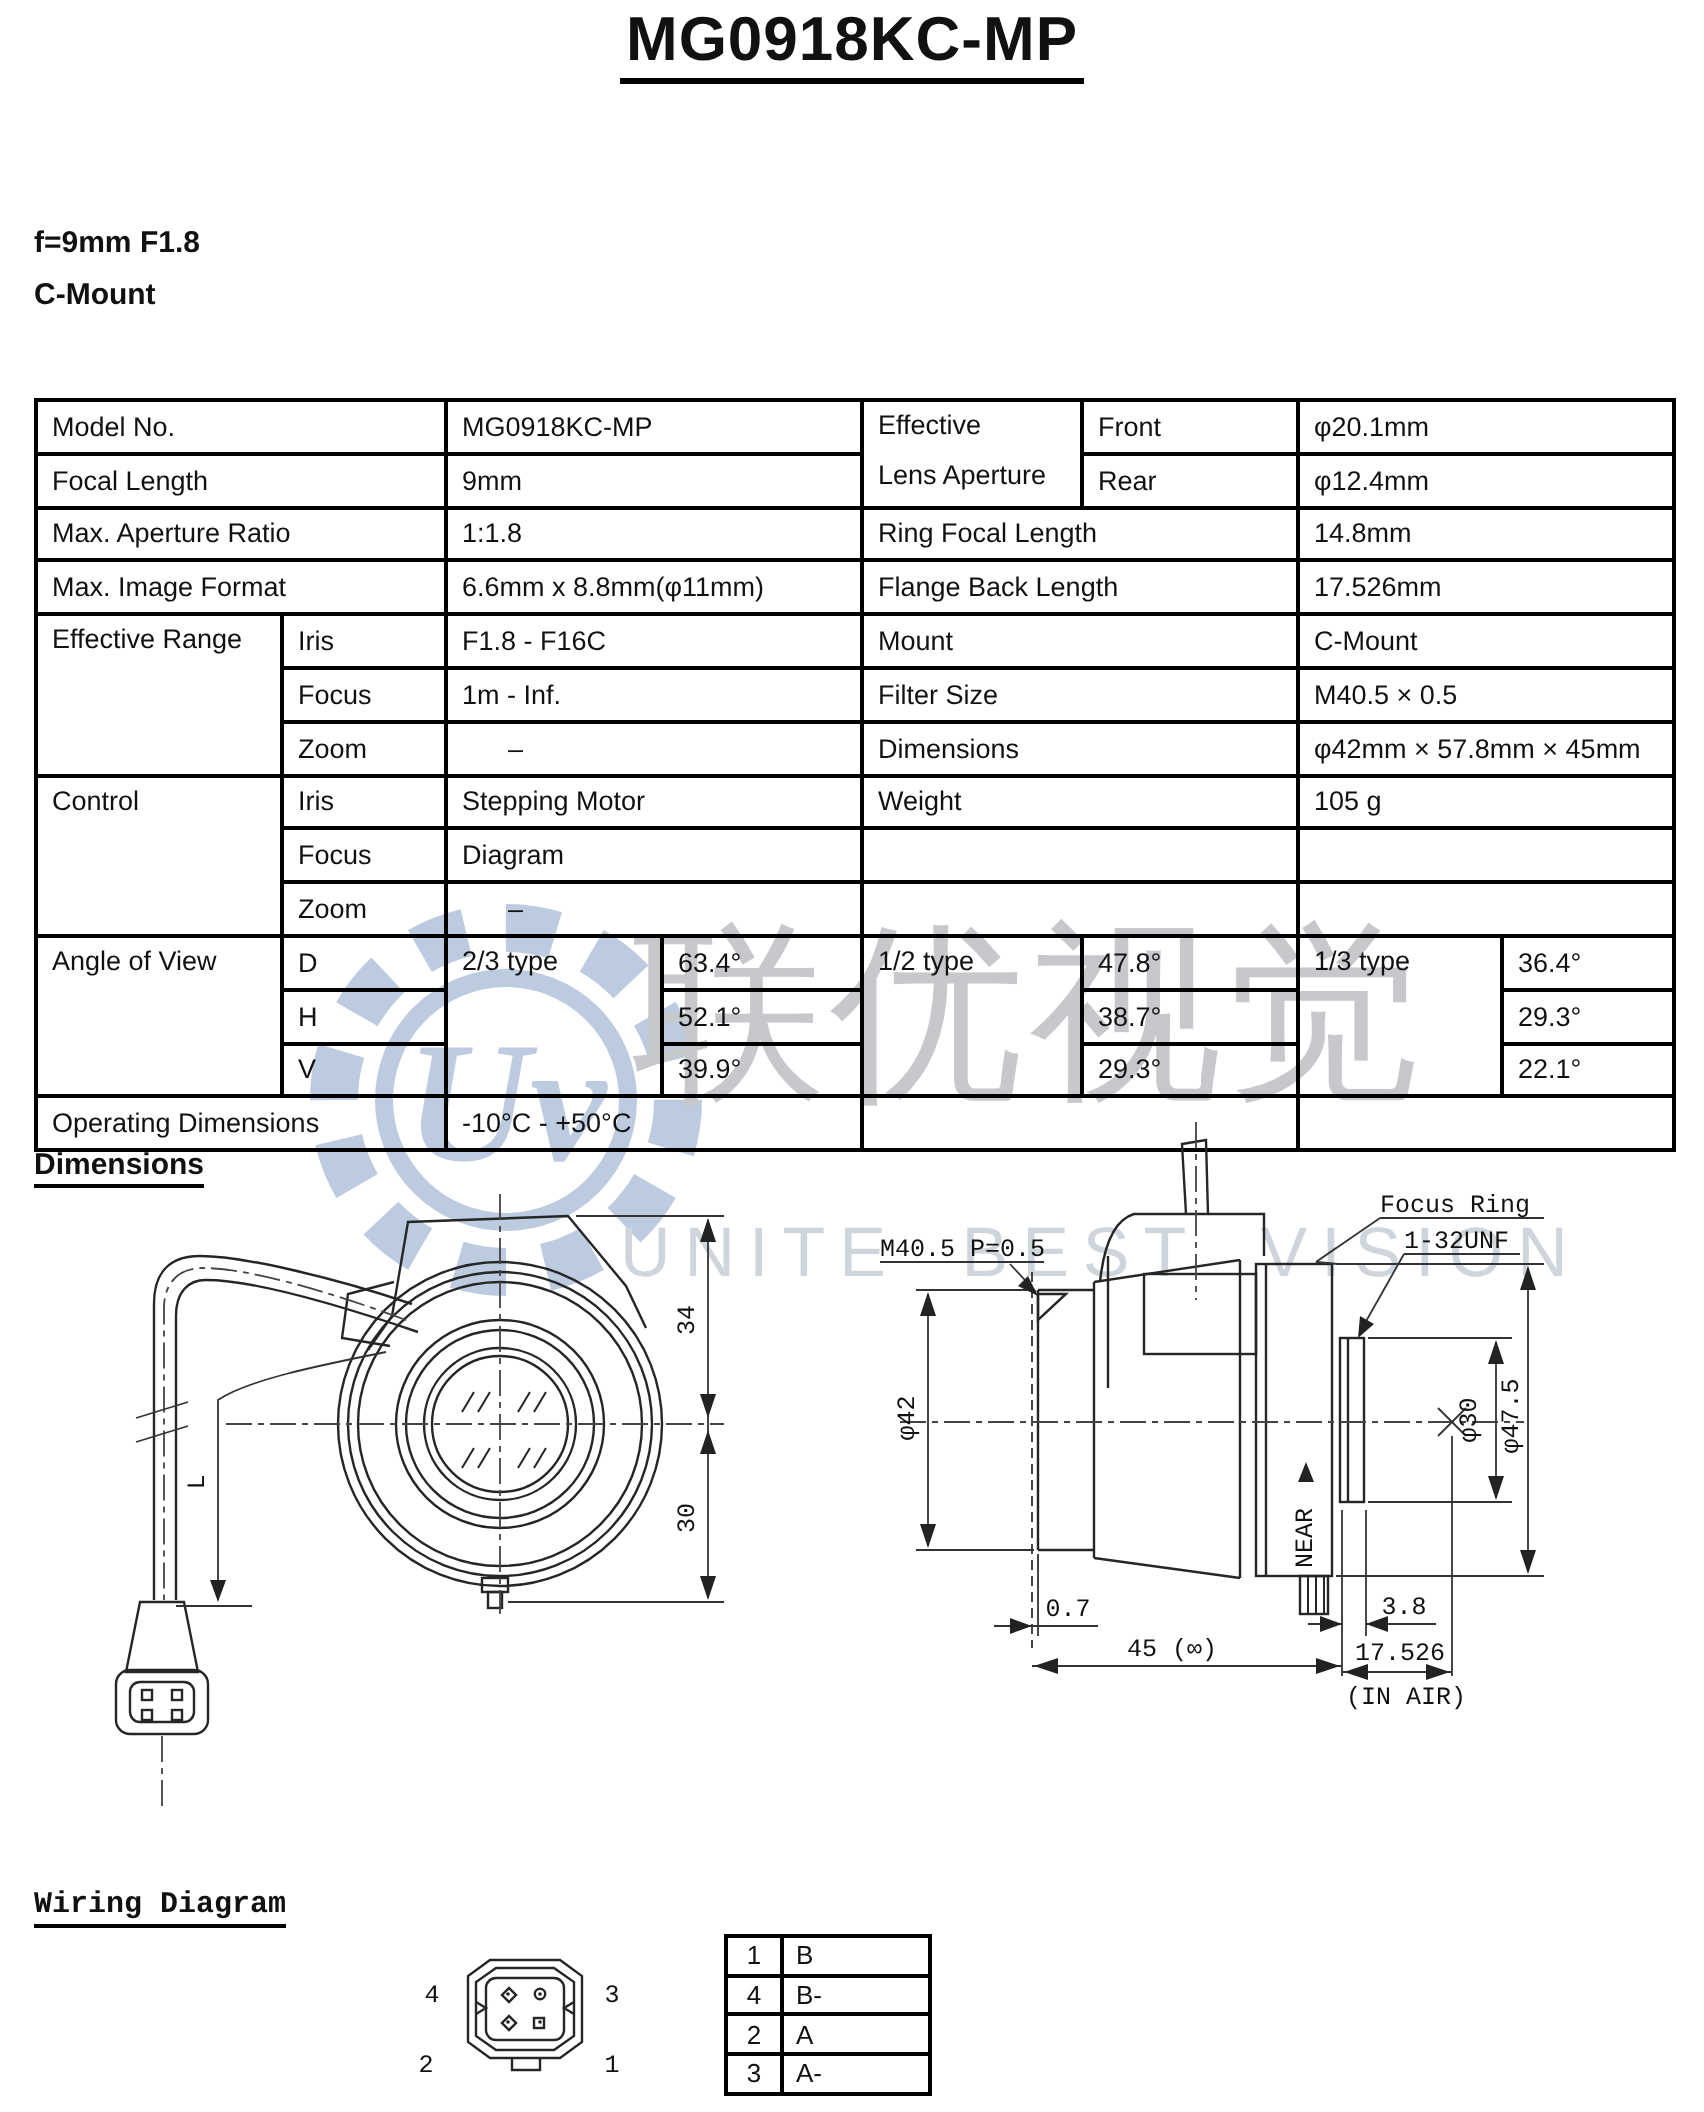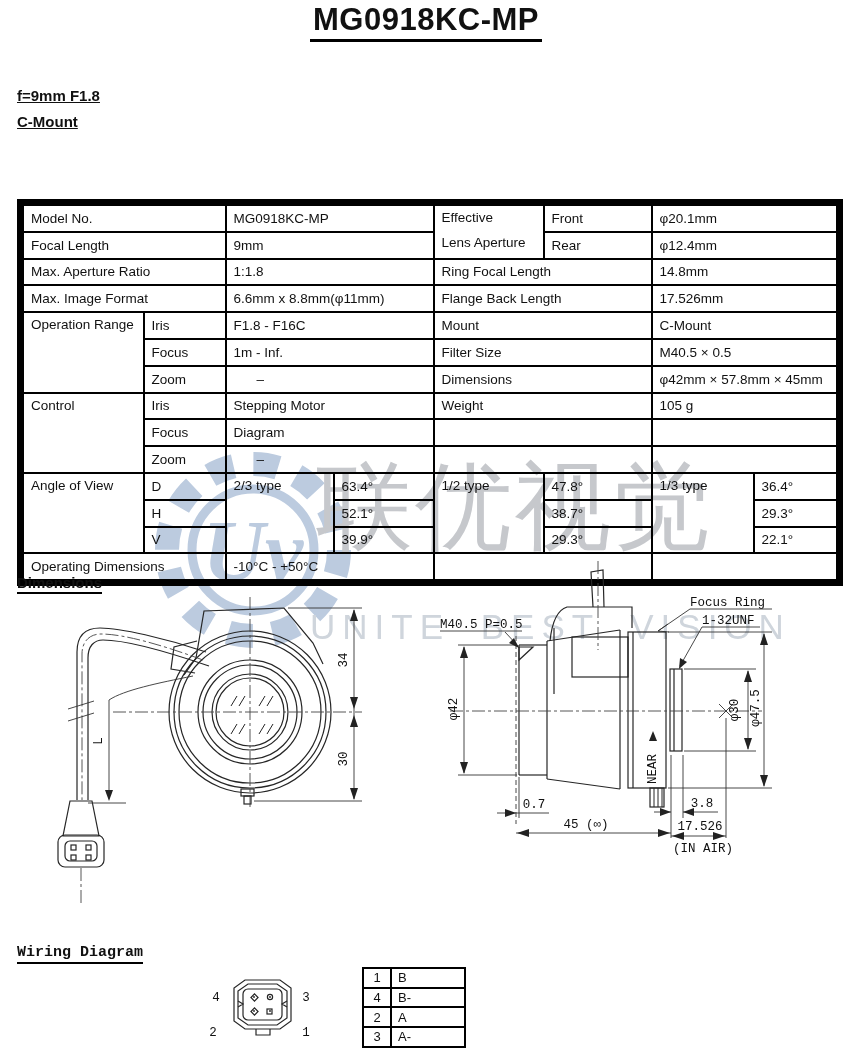--- a/index.html
+++ b/index.html
@@ -9,25 +9,25 @@
   .wm{position:absolute;z-index:0;}
   .wm-cjk{left:316px;top:458px;font-size:97px;font-weight:normal;letter-spacing:2px;
           color:#c6c8cc;line-height:1;white-space:nowrap;}
   .wm-latin{left:310px;top:577px;font-size:35px;letter-spacing:7px;word-spacing:14px;
             color:#cfd5dc;line-height:1;white-space:nowrap;margin-top:32px;}
   .wm-gear{left:143px;top:440px;}
   
   .title-wrap{position:absolute;z-index:1;left:0;top:2px;width:852px;text-align:center;}
   .title{display:inline-block;font-size:31px;font-weight:bold;letter-spacing:0.5px;
          border-bottom:3px solid #000;padding:0 3px 1px 3px;}
-  .subtitle{position:absolute;z-index:1;left:17px;top:83px;font-size:15px;font-weight:bold;
-            line-height:25.5px;text-decoration:underline;}
+  .subtitle{position:absolute;z-index:1;left:17px;top:109px;font-size:15px;font-weight:bold;
+            line-height:25.5px;}
   
   table.spec{position:absolute;z-index:1;left:17px;top:199px;width:819px;
-             border-collapse:collapse;table-layout:fixed;border:7px solid #000000;
+             border-collapse:collapse;table-layout:fixed;border:1px solid #000000;
              background:transparent;}
   table.spec td{border:2px solid #000;font-size:13.5px;padding:0 2px 0 7px;
                 height:24.8px;vertical-align:middle;overflow:hidden;white-space:nowrap;}
   table.spec td.top{vertical-align:top;padding-top:4px;}
   table.spec td.dash{padding-left:30px;}
   table.spec td.twoline{vertical-align:top;line-height:24.8px;padding-top:0;}
   
   .sect{position:absolute;z-index:1;font-size:15px;font-weight:bold;
         border-bottom:2px solid #000;padding-bottom:1px;}
   #dim-heading{left:17px;top:574px;}
@@ -105,21 +105,21 @@
       <td colspan="2">Ring Focal Length</td>
       <td colspan="2">14.8mm</td>
     </tr>
     <tr>
       <td colspan="2">Max. Image Format</td>
       <td colspan="2">6.6mm x 8.8mm(φ11mm)</td>
       <td colspan="2">Flange Back Length</td>
       <td colspan="2">17.526mm</td>
     </tr>
     <tr>
-      <td rowspan="3" class="top">Operation Range</td>
+      <td rowspan="3" class="top">Effective Range</td>
       <td>Iris</td>
       <td colspan="2">F1.8 - F16C</td>
       <td colspan="2">Mount</td>
       <td colspan="2">C-Mount</td>
     </tr>
     <tr>
       <td>Focus</td>
       <td colspan="2">1m - Inf.</td>
       <td colspan="2">Filter Size</td>
       <td colspan="2">M40.5 × 0.5</td>

